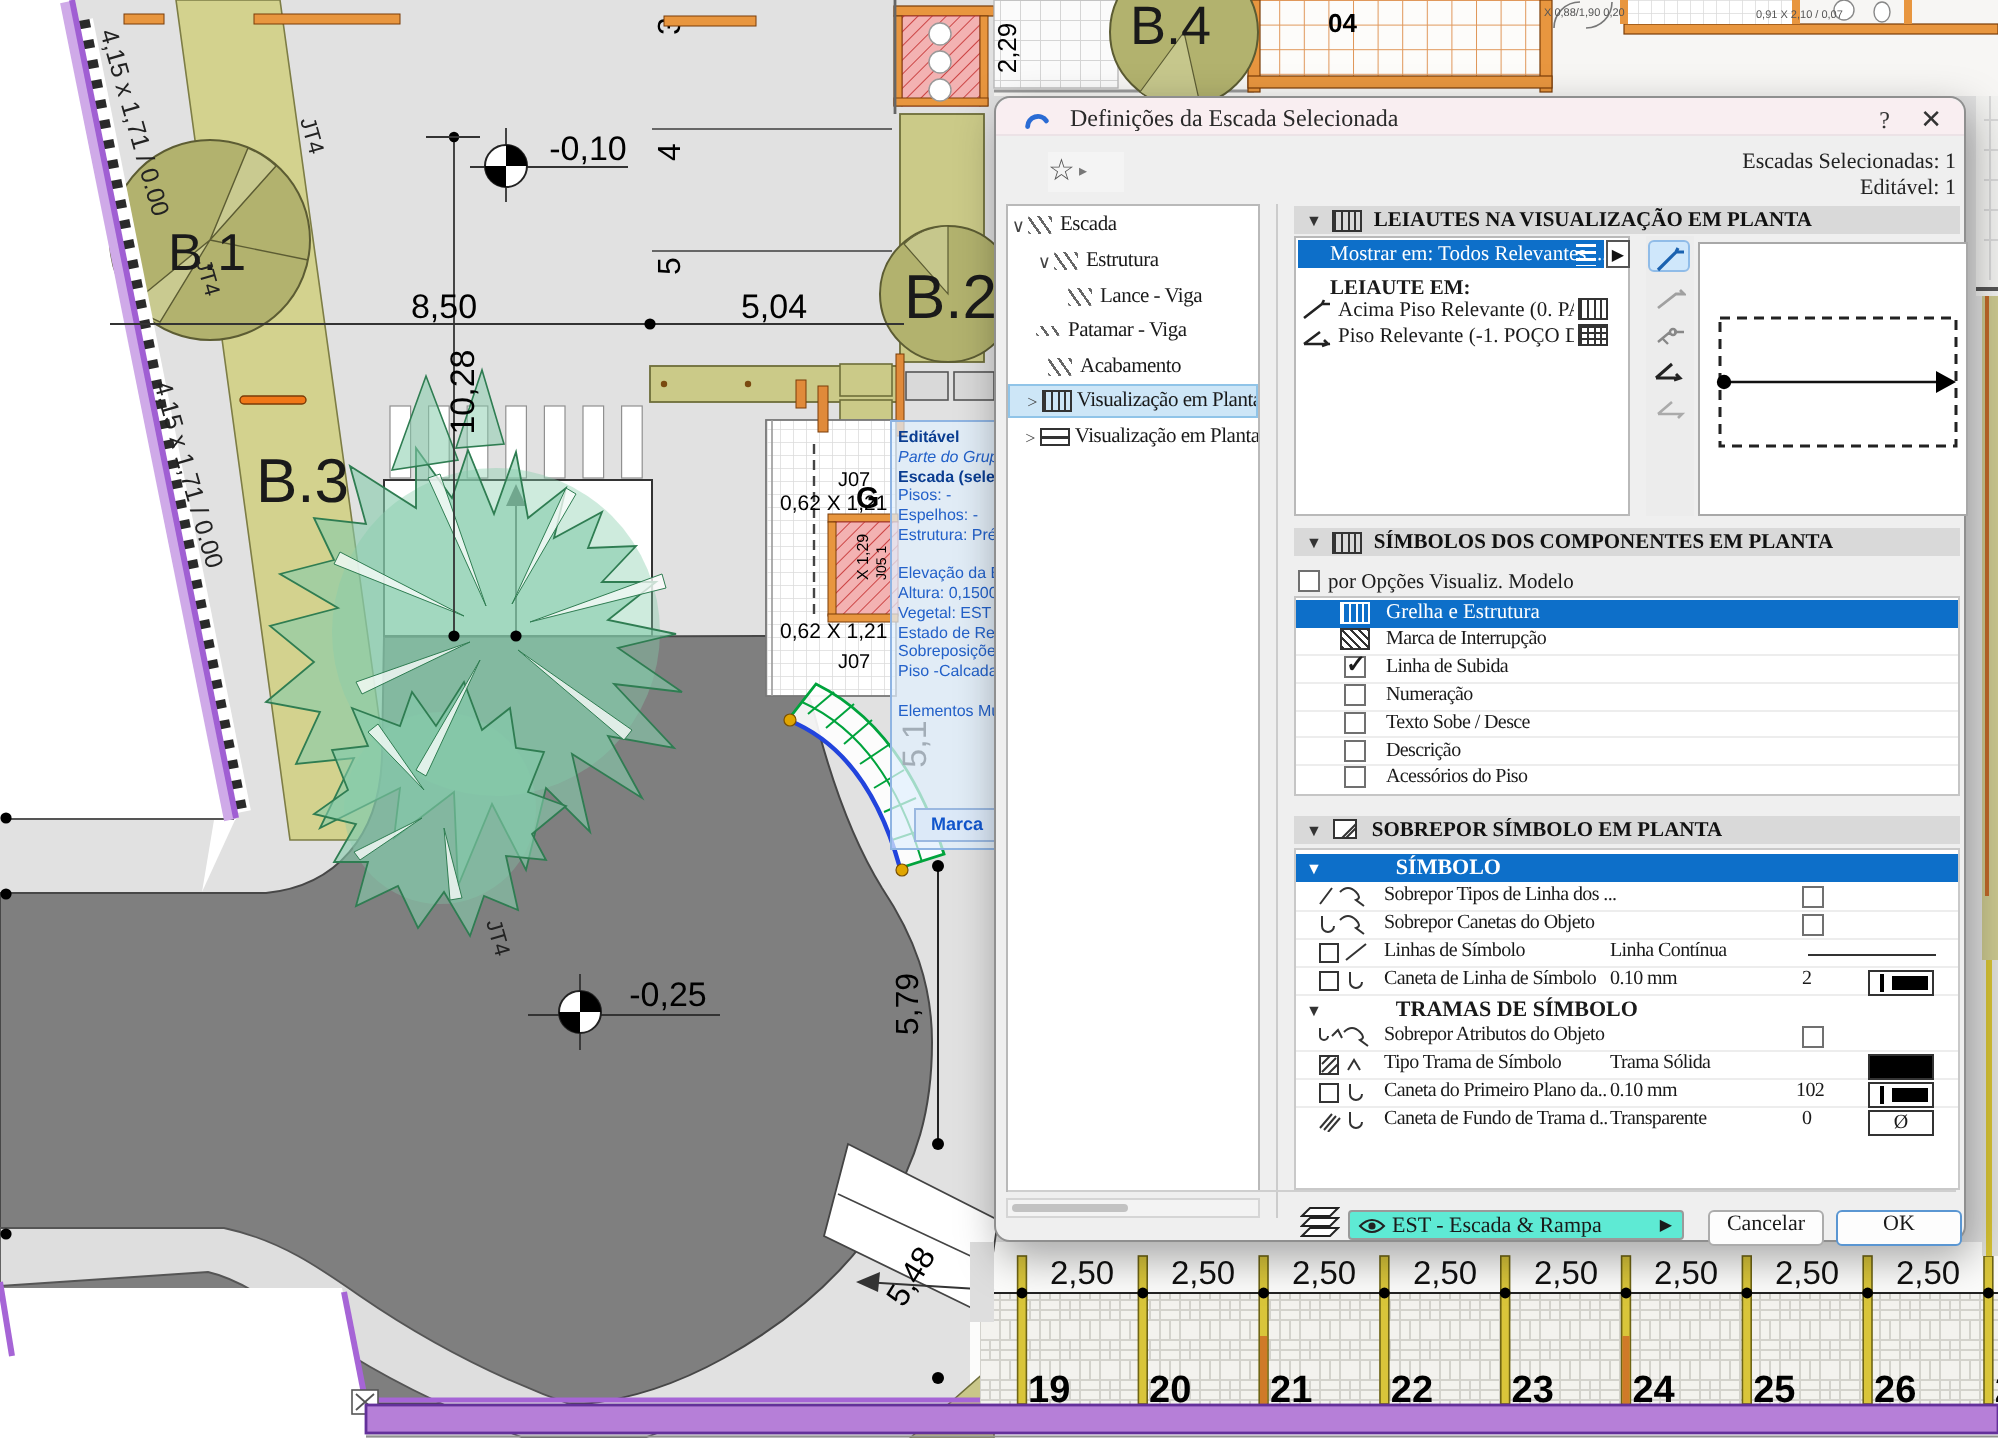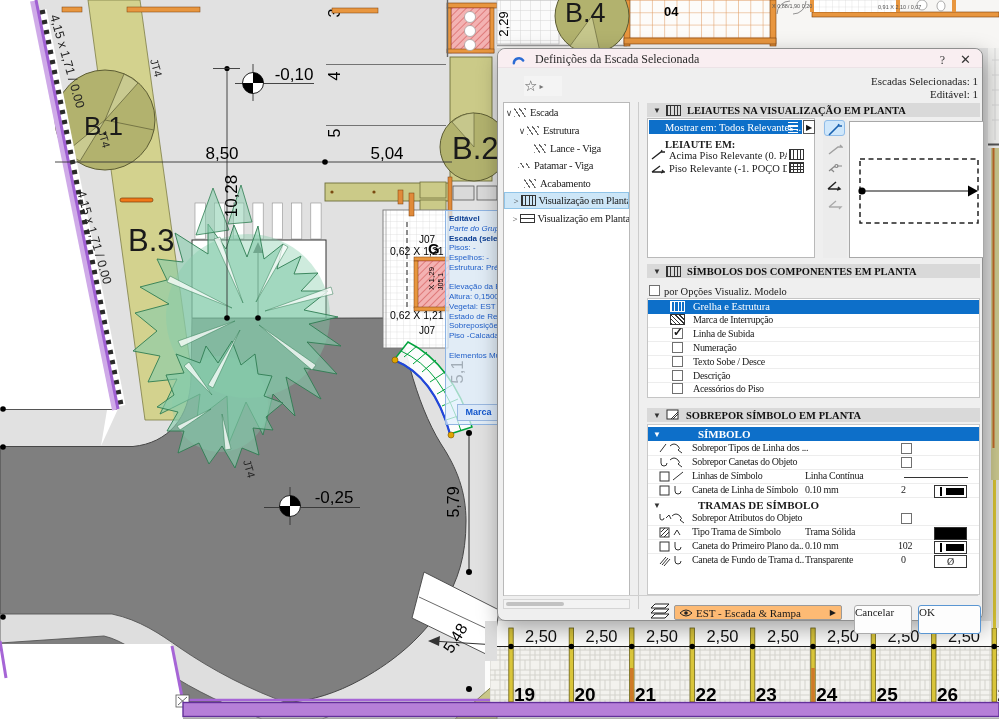--- a/index.html
+++ b/index.html
@@ -308,21 +308,21 @@
 .tbar{position:absolute;left:0;top:0;width:100%;height:19px;background:#f9eef1;border-radius:8px 8px 0 0;border-bottom:1px solid #ece2e6}
 .ttl{position:absolute;left:37px;top:3px;font-size:12px;color:#2a2a2a}
 .hdr{position:absolute;height:14px;background:#d9d9d9;display:flex;align-items:center;font-weight:bold;font-size:10.5px;color:#111}
 .wbox{position:absolute;background:#fff;border:1px solid #b9b9b9}
 .trow{position:absolute;left:0;width:100%;height:17px;display:flex;align-items:center;white-space:nowrap;overflow:hidden;font-size:10.5px;letter-spacing:-0.25px}
 .car{color:#444;font-size:9px;width:10px;flex:0 0 10px;text-align:center}
 .sic{flex:0 0 12px;height:9px;margin-right:4px;background:repeating-linear-gradient(55deg,#666 0 1.2px,rgba(0,0,0,0) 1.2px 4.4px);border-radius:1px}
 .crow{position:absolute;height:13.9px;display:flex;font-size:10px;letter-spacing:-0.3px;border-bottom:1px solid #ededed;white-space:nowrap;overflow:hidden}
 .cb{width:11px;height:11px;border:1px solid #707070;background:#fff;flex:0 0 11px}
 .gic{width:15px;height:11px;border:1px solid #333;background:repeating-linear-gradient(90deg,#333 0 1px,rgba(0,0,0,0) 1px 3.4px);flex:0 0 15px}
-.btn{position:absolute;height:29px;background:#fdfdfd;border:1px solid #acacac;border-radius:3px;text-align:left;font-size:11px;line-height:13px;color:#1a1a1a}
+.btn{position:absolute;height:18px;background:#fdfdfd;border:1px solid #acacac;border-radius:3px;text-align:center;font-size:11px;line-height:13px;color:#1a1a1a}
 .ic16{position:absolute;width:15px;height:15px}
 </style>
 <div class="abs" style="left:445px;top:210px;width:53px;height:210px;background:rgba(225,240,253,0.72);border:1px solid #8fb4e2;font-family:'Liberation Sans',sans-serif;font-size:8px;color:#2361c9;overflow:hidden;white-space:nowrap;line-height:9.75px;padding:3px 0 0 3px">
 <b style="color:#0b3d91">Editável</b><br><span style="font-style:italic">Parte do Grupo</span><br><b style="color:#0b3d91">Escada (selecio</b><br>Pisos: -<br>Espelhos: -<br>Estrutura: Pré-<br><br>Elevação da Ba<br>Altura: 0,1500 ;<br>Vegetal: EST - J<br>Estado de Ren<br>Sobreposições<br>Piso -Calcada ,<br><br>Elementos Mú
 </div>
 <div class="abs" style="left:457px;top:404px;width:41px;height:15px;background:#dce9f8;border:1px solid #9ab8e0;font-family:'Liberation Sans',sans-serif;font-size:9px;font-weight:bold;color:#1155cc;text-align:center;line-height:14px">Marca</div>
 <div class="dlg">
  <div class="tbar"></div>
  <svg class="ic16" style="left:13px;top:3px" viewBox="0 0 16 16">
         <path d="M3,12 A5.5,5.5 0 0 1 13,9" fill="none" stroke="#2a6bd4" stroke-width="2.6" stroke-linecap="round"></path>
@@ -511,21 +511,21 @@
   <div style="position:absolute;left:286px;top:130px;width:33px;height:13px;border:1px solid #333;background:#fff;text-align:center;font-size:10px;line-height:12px">Ø</div>
  </div>
  <div style="position:absolute;left:6px;top:546px;width:474px;height:1px;background:#cfcfcf"></div>
  <svg style="position:absolute;left:152px;top:554px" width="20" height="17" viewBox="0 0 20 17">
         <g fill="#fff" stroke="#222" stroke-width="1">
           <polygon points="5,1 19,1 15,5 1,5"></polygon>
           <polygon points="5,6 19,6 15,10 1,10"></polygon>
           <polygon points="5,11 19,11 15,15 1,15"></polygon>
         </g>
       </svg>
- <div style="position:absolute;left:176px;top:556px;width:168px;height:15px;background:#fdba74;border:1px solid #9a9a9a;border-radius:2px">
+ <div style="position:absolute;left:176px;top:556px;width:168px;height:15px;background:#5eead4;border:1px solid #9a9a9a;border-radius:2px">
   <svg style="position:absolute;left:4px;top:2px" width="14" height="10" viewBox="0 0 14 10">
           <path d="M1,5 Q7,-1 13,5 Q7,11 1,5 Z" fill="none" stroke="#222" stroke-width="1"></path>
           <circle cx="7" cy="5" r="1.8" fill="#222"></circle>
         </svg>
   <span style="position:absolute;left:21px;top:1px;font-size:11px">EST - Escada &amp; Rampa</span>
   <span style="position:absolute;right:5px;top:2px;font-size:8px">▶</span>
  </div>
  <div class="btn" style="left:356px;top:556px;width:58px">Cancelar</div>
  <div class="btn" style="left:420px;top:556px;width:63px;border-color:#5a96d2">OK</div>
 </div>

